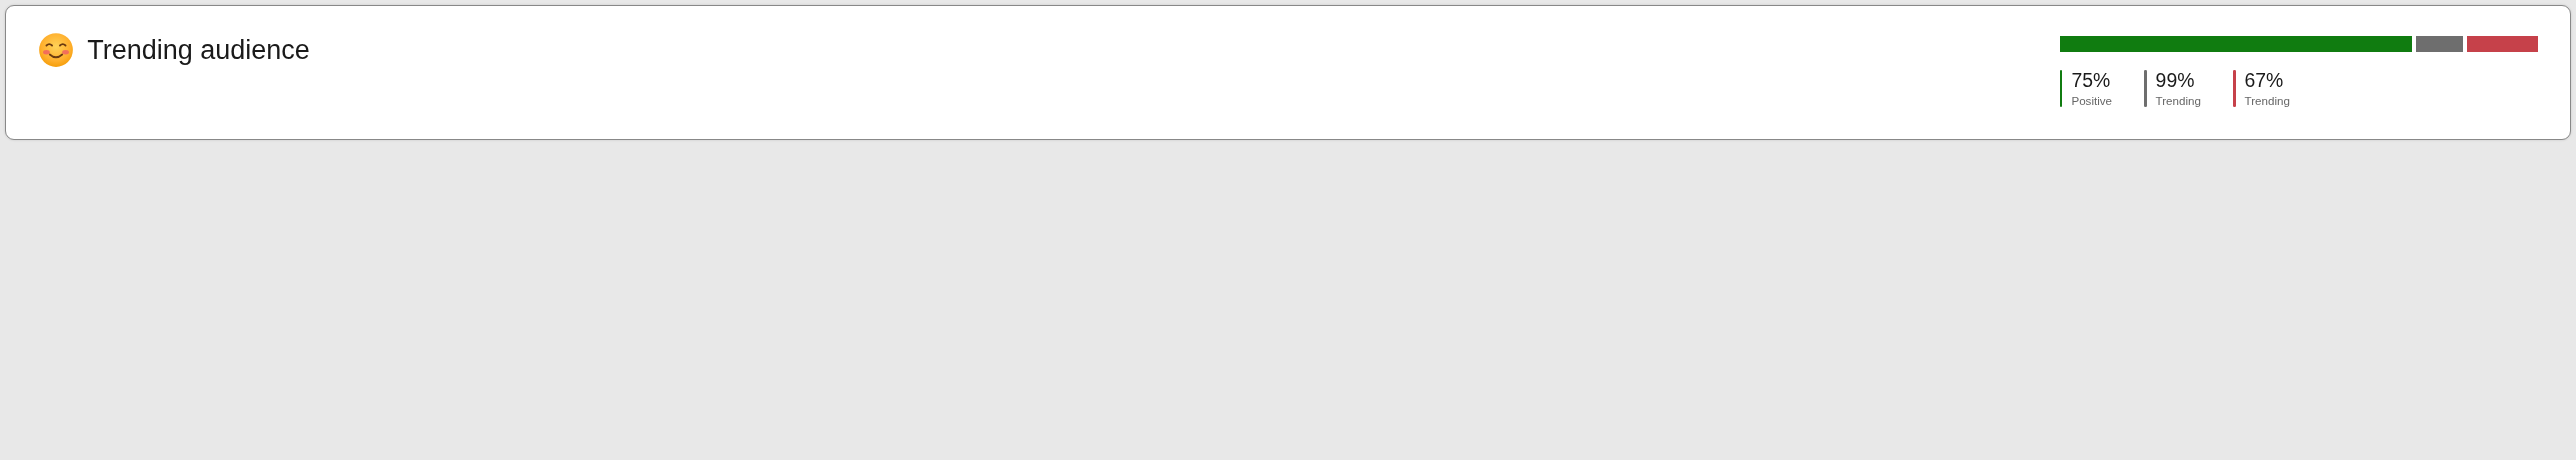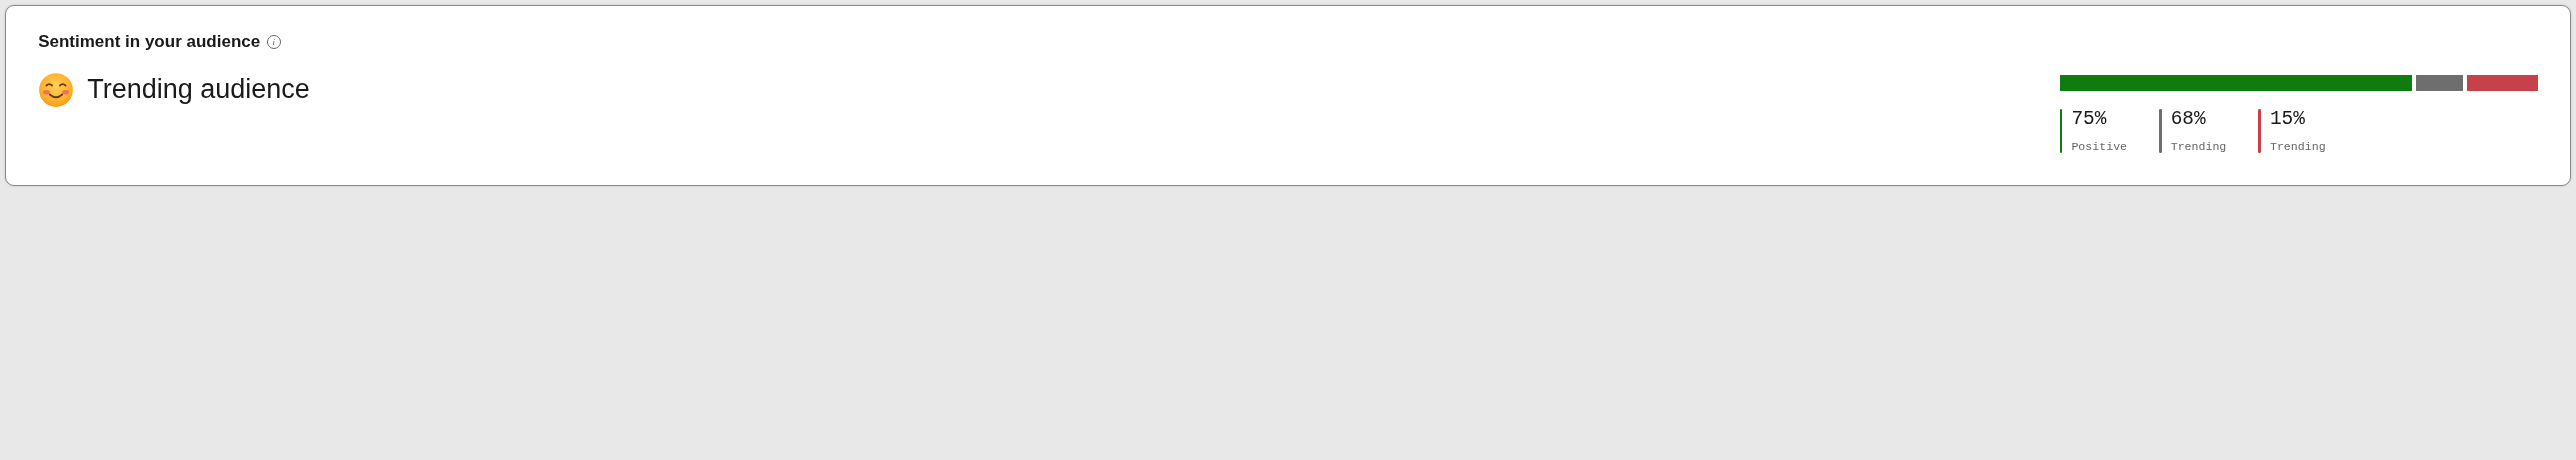--- a/index.html
+++ b/index.html
@@ -63,21 +63,20 @@
     }
     .trend-text {
       font-size: 27px;
       font-weight: 400;
       color: #1a1a1a;
     }
     .chart-block {
       flex: 1;
       max-width: 478px;
       padding-top: 3.9px;
-      font-family: Liberation Mono, monospace;
     }
     .bar-row {
       display: flex;
       gap: 3.9px;
       height: 15.5px;
       margin-bottom: 18px;
     }
     .bar-segment {
       height: 100%;
     }
@@ -102,31 +101,27 @@
     .legend-value {
       font-size: 19.4px;
       font-weight: 400;
       color: #1a1a1a;
       line-height: 1.1;
     }
     .legend-label {
       font-size: 11.6px;
       font-weight: 400;
       color: #666;
-      margin-top: 10px;
+      margin-top: 3px;
     }
   </style>
 </head>
 <body>
 
 <div class="card">
-  <div class="header-row">
-    <div class="title">Sentiment in your audience</div>
-    <div class="info-icon">i</div>
-  </div>
 
   <div class="content-row">
 
     <div class="trend-block">
       <svg class="emoji-face" viewBox="0 0 64 64">
         <defs>
           <radialGradient id="faceGrad" cx="50%" cy="40%" r="60%">
             <stop offset="0%" stop-color="#ffd258"></stop>
             <stop offset="70%" stop-color="#ffb02e"></stop>
             <stop offset="100%" stop-color="#f59e0b"></stop>
@@ -152,28 +147,28 @@
         <div class="legend-item">
           <div class="legend-tick" style="background:#107c10;"></div>
           <div class="legend-text">
             <div class="legend-value">75%</div>
             <div class="legend-label">Positive</div>
           </div>
         </div>
         <div class="legend-item">
           <div class="legend-tick" style="background:#6e6e6e;"></div>
           <div class="legend-text">
-            <div class="legend-value">68%</div>
+            <div class="legend-value">99%</div>
             <div class="legend-label">Trending</div>
           </div>
         </div>
         <div class="legend-item">
           <div class="legend-tick" style="background:#c6414a;"></div>
           <div class="legend-text">
-            <div class="legend-value">15%</div>
+            <div class="legend-value">67%</div>
             <div class="legend-label">Trending</div>
           </div>
         </div>
       </div>
     </div>
 
   </div>
 </div>
 
 

